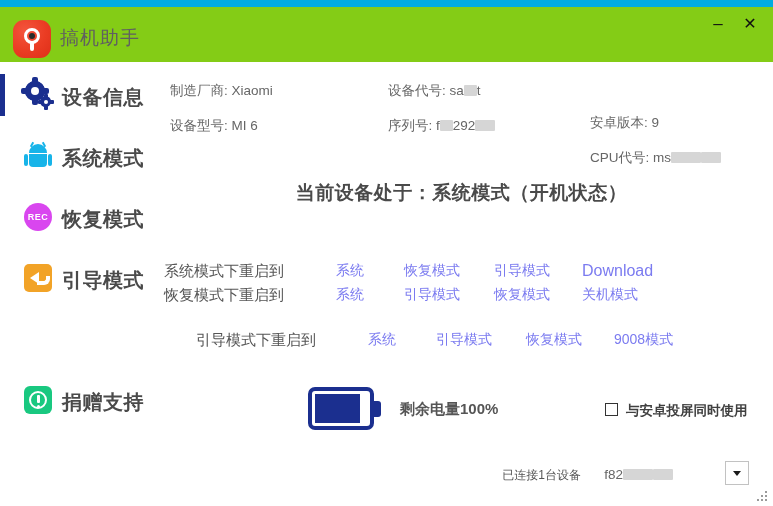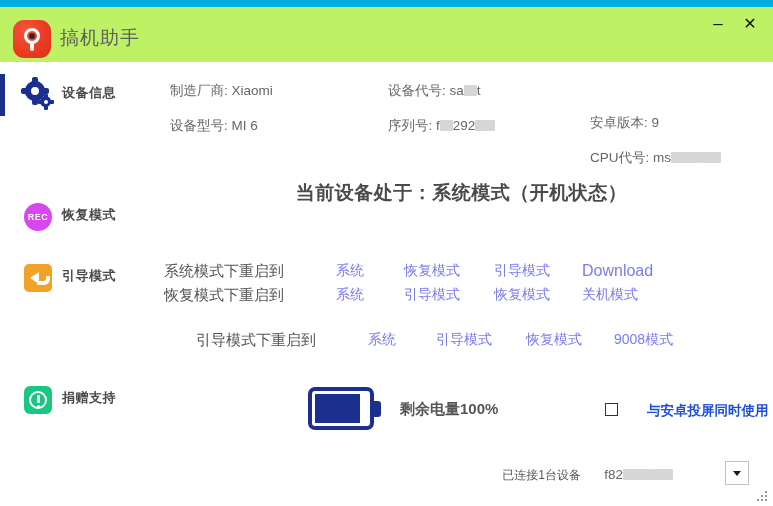--- a/index.html
+++ b/index.html
@@ -22,21 +22,21 @@
     top: 0; left: 0;
     width: 773px;
     height: 7px;
     background: #00ace0;
   }
   .titlebar {
     position: absolute;
     top: 7px; left: 0;
     width: 773px;
     height: 55px;
-    background: #bef264;
+    background: #84cc16;
   }
   .logo-wrap {
     position: absolute;
     left: 13px; top: 13px;
     width: 38px; height: 38px;
   }
   .logo-sq {
     width: 38px; height: 38px;
     border-radius: 11px;
     background: radial-gradient(circle at 32% 28%, #f4543c 0%, #ea3c23 55%, #de2f18 100%);
@@ -107,21 +107,21 @@
     background: #1b2f8f;
   }
   .side-icon {
     position: absolute;
     left: 24px; top: 16px;
     width: 28px; height: 28px;
   }
   .side-label {
     position: absolute;
     left: 62px; top: 19px;
-    font-size: 13px;
+    font-size: 20px;
     font-weight: bold;
     color: #4a4a4a;
     letter-spacing: 0.5px;
   }
 
   
   .ic-gear { position: relative; }
   .ic-gear .g1 {
     position: absolute; left: 1px; top: 0px;
     width: 20px; height: 20px; border-radius: 50%;
@@ -382,23 +382,22 @@
     width: 13px; height: 13px;
     border: 1.5px solid #333333;
     background: #ffffff;
     box-sizing: border-box;
   }
   .chk-label {
     position: absolute;
     left: 21px; top: 0px;
     font-size: 13.5px;
     font-weight: bold;
-    color: #1d4ed8;
+    color: #404040;
     white-space: nowrap;
-    margin-left: 21px;
   }
 
   .statusbar {
     position: absolute;
     left: 0; top: 392px;
     width: 623px; height: 52px;
   }
   .conn-text {
     position: absolute;
     right: 192px; top: 13px;
@@ -472,20 +471,31 @@
     <div class="side-active-bar"></div>
     <div class="side-icon ic-gear">
       <div class="g1"></div>
         <div class="ghole"></div>
       <div class="g2"></div>
         <div class="ghole2"></div>
     </div>
     <div class="side-label">设备信息</div>
   </div>
 
+  <div class="side-item" style="top:64px">
+    <div class="side-icon ic-droid">
+      <div class="ant-l"></div>
+        <div class="ant-r"></div>
+      <div class="head"></div>
+        <div class="body"></div>
+      <div class="arm-l"></div>
+        <div class="arm-r"></div>
+    </div>
+    <div class="side-label">系统模式</div>
+  </div>
 
   <div class="side-item" style="top:125px">
     <div class="side-icon">
       <div class="ic-rec">REC</div>
     </div>
     <div class="side-label">恢复模式</div>
   </div>
 
   <div class="side-item" style="top:186px">
     <div class="side-icon">

